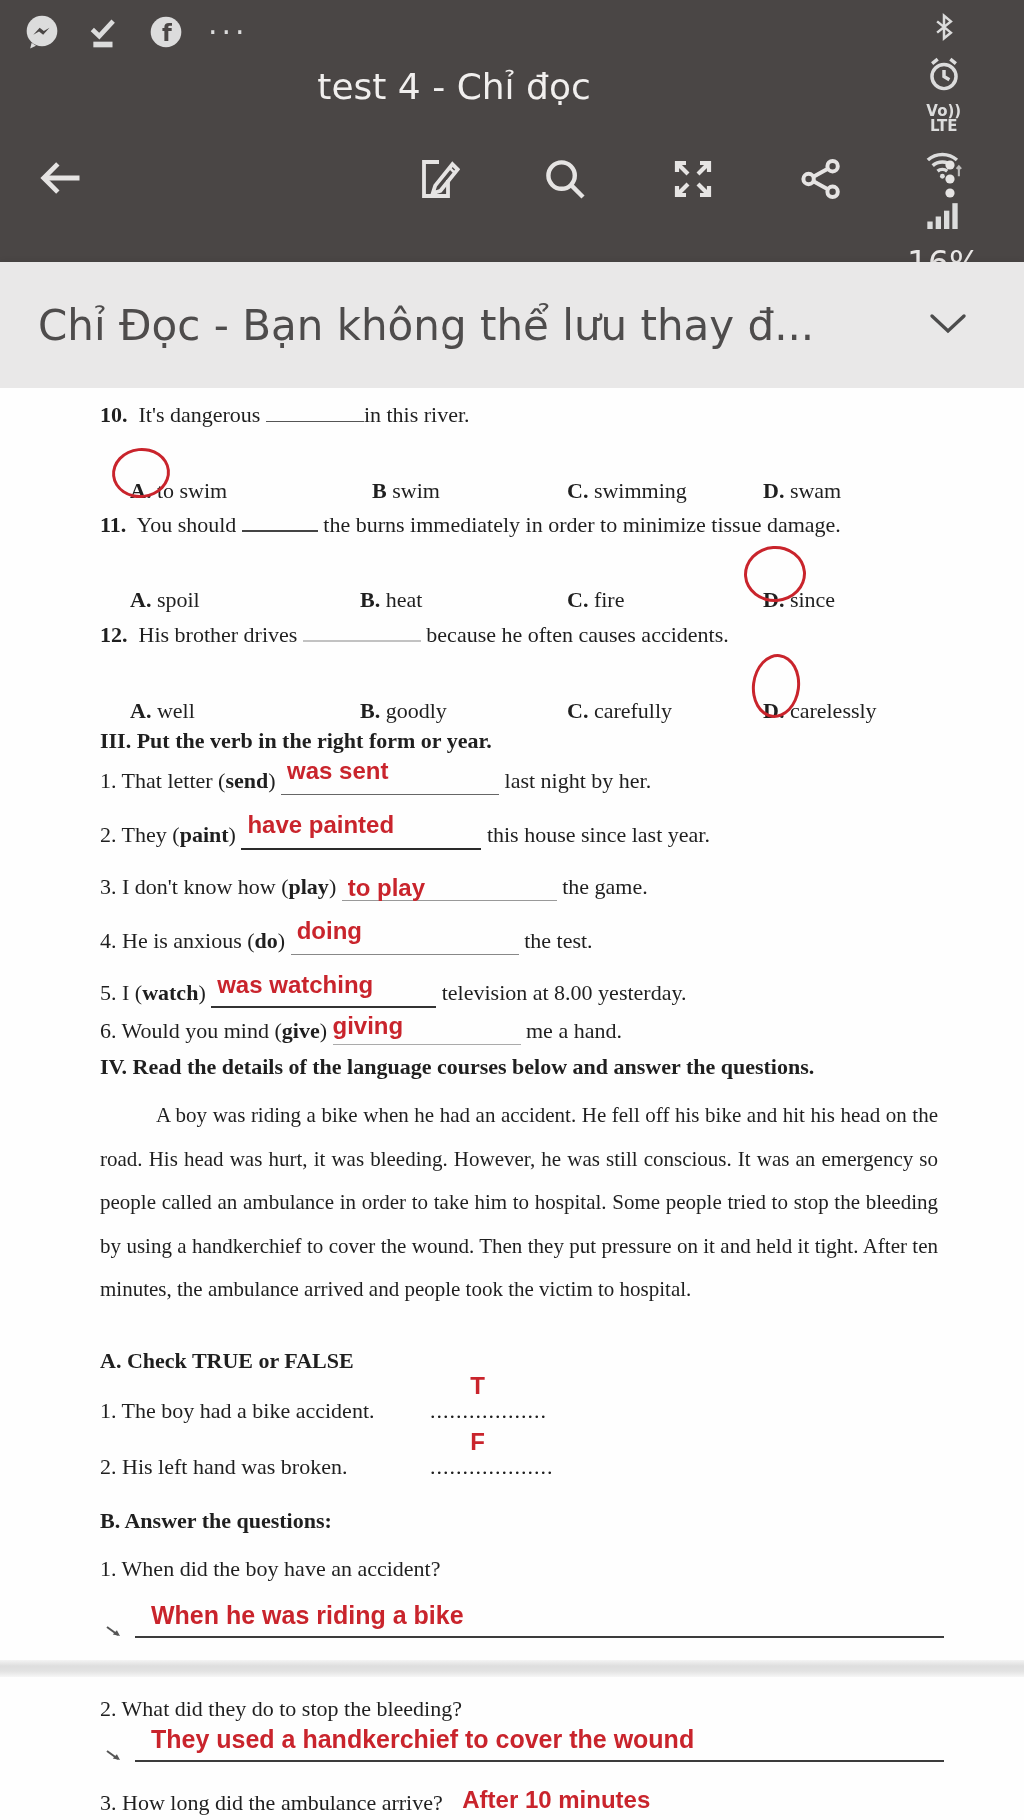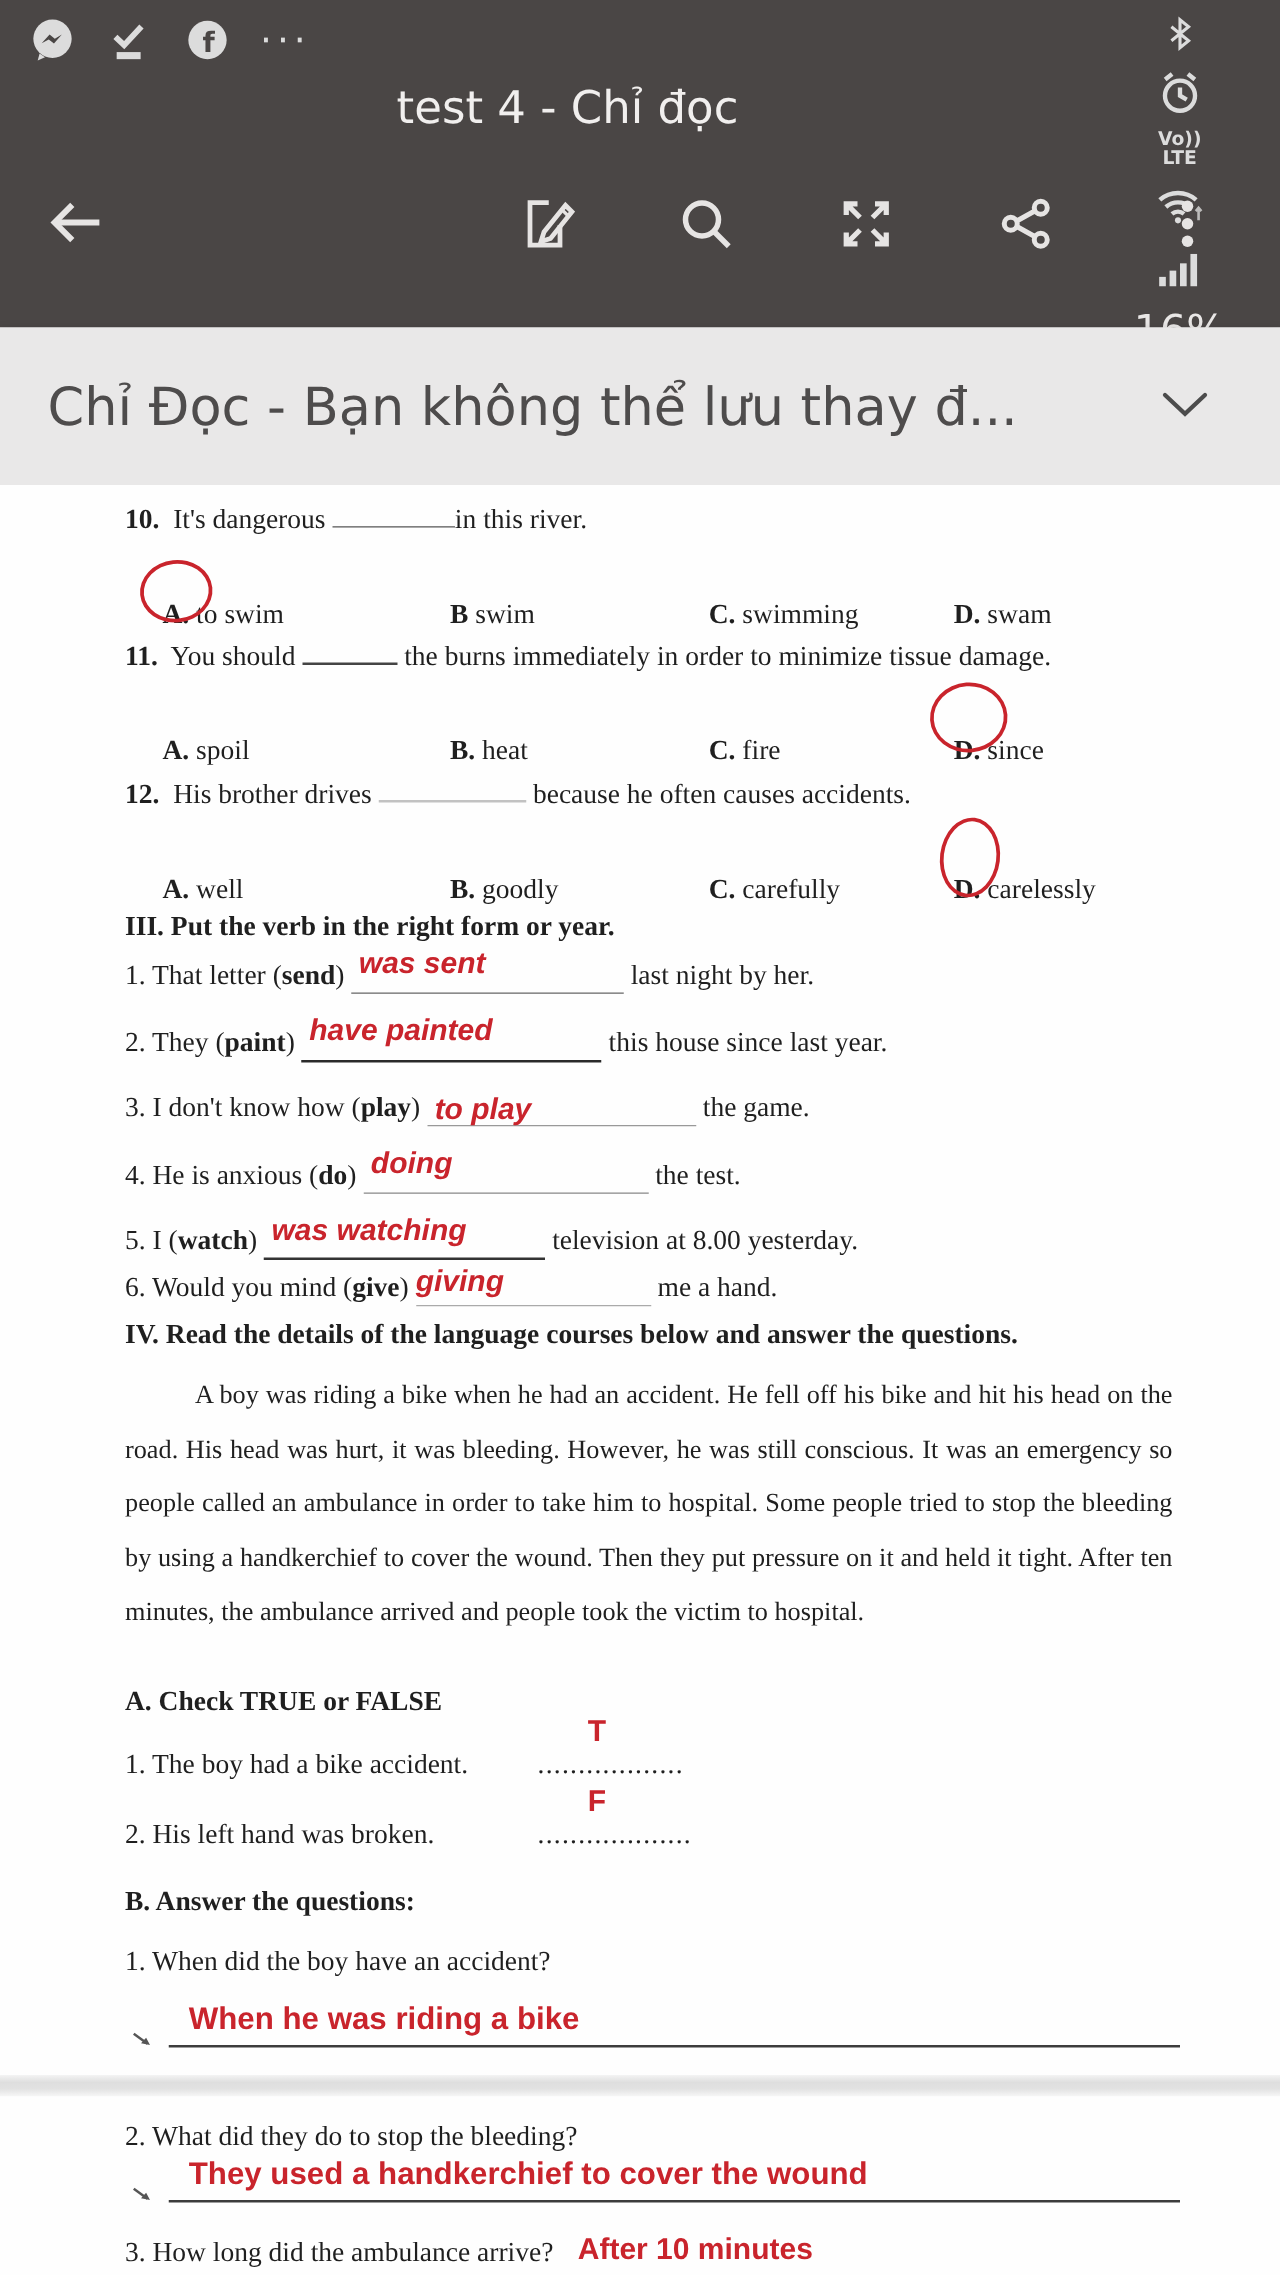--- a/index.html
+++ b/index.html
@@ -29,21 +29,21 @@
   #banner .txt{margin-left:38px;font-size:42px;color:#4e4c4c;white-space:nowrap;}
   #banner .chev{position:absolute;right:56px;top:50px;}
 
   
   #document{position:absolute;left:0;top:388px;width:1024px;height:1432px;background:#fefefe;}
   .row{position:absolute;left:100px;right:60px;font-family:"Liberation Serif","DejaVu Serif",serif;
        font-size:22px;color:var(--ink);white-space:nowrap;}
   .b{font-weight:bold;}
   .opt{position:absolute;top:0;margin-top:20px;}
   .blank{display:inline-block;height:6px;vertical-align:baseline;}
-  .fill{display:inline-block;position:relative;vertical-align:baseline;font-style:italic;}
+  .fill{display:inline-block;position:relative;vertical-align:baseline;}
   .red{font-family:"Liberation Sans","DejaVu Sans",sans-serif;font-weight:bold;color:var(--red);font-size:24px;}
   .fill .red{position:relative;display:inline-block;padding-left:6px;}
   .para{position:absolute;left:100px;width:838px;font-family:"Liberation Serif","DejaVu Serif",serif;
         font-size:21px;line-height:43.6px;color:var(--ink);text-align:justify;text-indent:56px;}
   .circle{position:absolute;border:3px solid var(--red);border-radius:50%;}
   .tf-letter{position:absolute;left:430px;width:95px;text-align:center;font-size:24px;}
   .dots{position:absolute;left:330px;letter-spacing:1px;}
   .ansline{position:absolute;left:135px;right:80px;border-bottom:2px solid #3c3c3c;}
   .ansline .red{position:absolute;left:16px;bottom:6px;font-size:25px;}
   .ansmark{position:absolute;left:-30px;bottom:-6px;}
@@ -197,21 +197,21 @@
 
 <div id="document">
 
   <div class="row" style="top:14px">
     <span class="b">10.</span>&nbsp;
     <span>It's dangerous</span>
     <span class="blank" style="width:98px;border-bottom:1.6px solid #555;"></span><span>in this river.</span>
   </div>
   <div class="row" style="top:70px">
     <span class="opt" style="left:30px"><span class="b">A.</span> <span>to swim</span></span>
-    <span class="opt" style="left:260px"><span class="b">B</span> <span>swim</span></span>
+    <span class="opt" style="left:272px"><span class="b">B</span> <span>swim</span></span>
     <span class="opt" style="left:467px"><span class="b">C.</span> <span>swimming</span></span>
     <span class="opt" style="left:663px"><span class="b">D.</span> <span>swam</span></span>
   </div>
 
   <div class="row" style="top:124px">
     <span class="b">11.</span>&nbsp;
     <span>You should</span>
     <span class="blank" style="width:76px;border-bottom:2px solid #444;"></span>
     <span>the burns immediately in order to minimize tissue damage.</span>
   </div>

